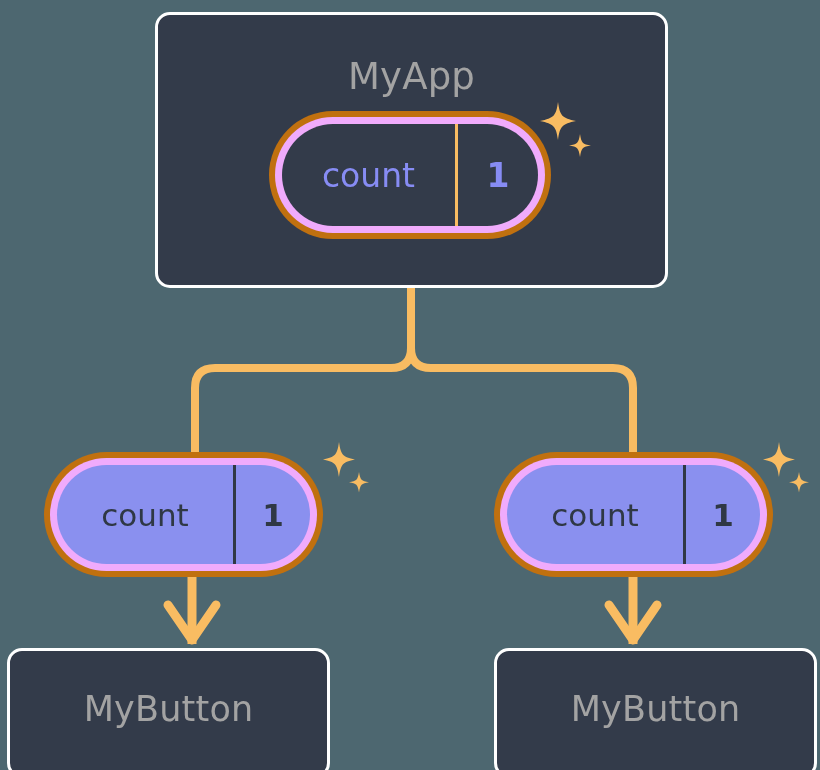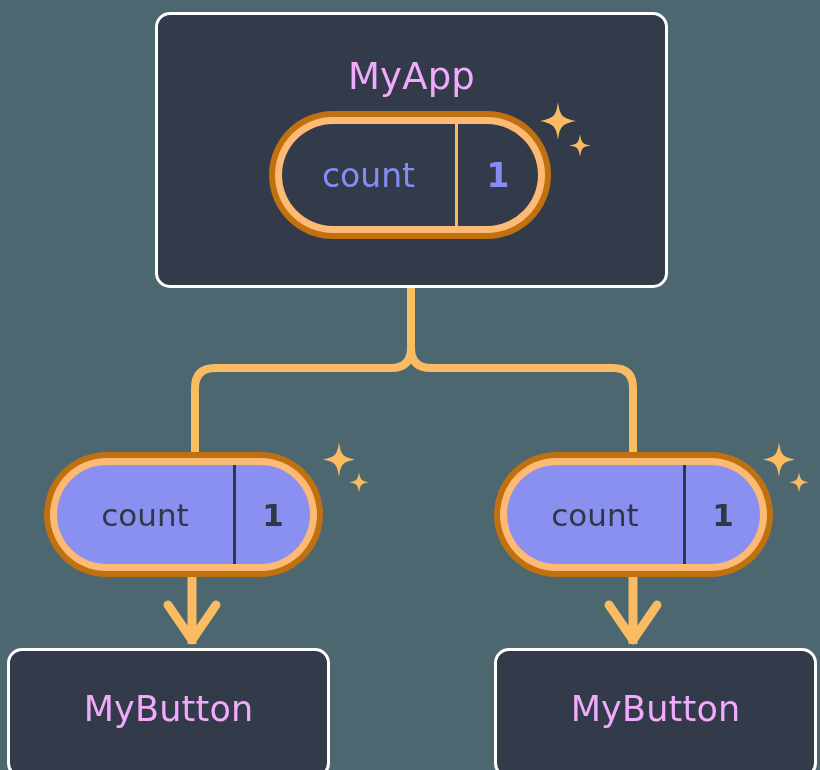--- a/index.html
+++ b/index.html
@@ -19,21 +19,21 @@
     position:absolute;
     background:#333b4a;
     border:3px solid #ffffff;
     border-radius:15px;
     box-sizing:border-box;
     z-index:2;
   }
   .card-title{
     position:absolute;left:0;right:0;
     text-align:center;
-    color:#f0abfc;
+    color:#a3a3a3;
     font-family:"DejaVu Sans", sans-serif;
     letter-spacing:.2px;
     white-space:nowrap;
   }
   #card-myapp{left:155px;top:12px;width:513px;height:276px;}
   #card-myapp .card-title{top:40px;font-size:37px;}
 
   #card-btn-left{left:7px;top:648px;width:323px;height:130px;}
   #card-btn-left .card-title{top:38px;font-size:35px;}
 
@@ -46,21 +46,21 @@
     box-sizing:border-box;
     border-radius:999px;
     background:#c0700f;                 
     padding:6px;
     z-index:3;
   }
   .pill-mid{
     width:100%;height:100%;
     box-sizing:border-box;
     border-radius:999px;
-    background:#fdba74;                 
+    background:#f0abfc;                 
     padding:7px;
   }
   .pill-inner{
     width:100%;height:100%;
     box-sizing:border-box;
     border-radius:999px;
     display:flex;
     align-items:stretch;
     overflow:hidden;
   }

